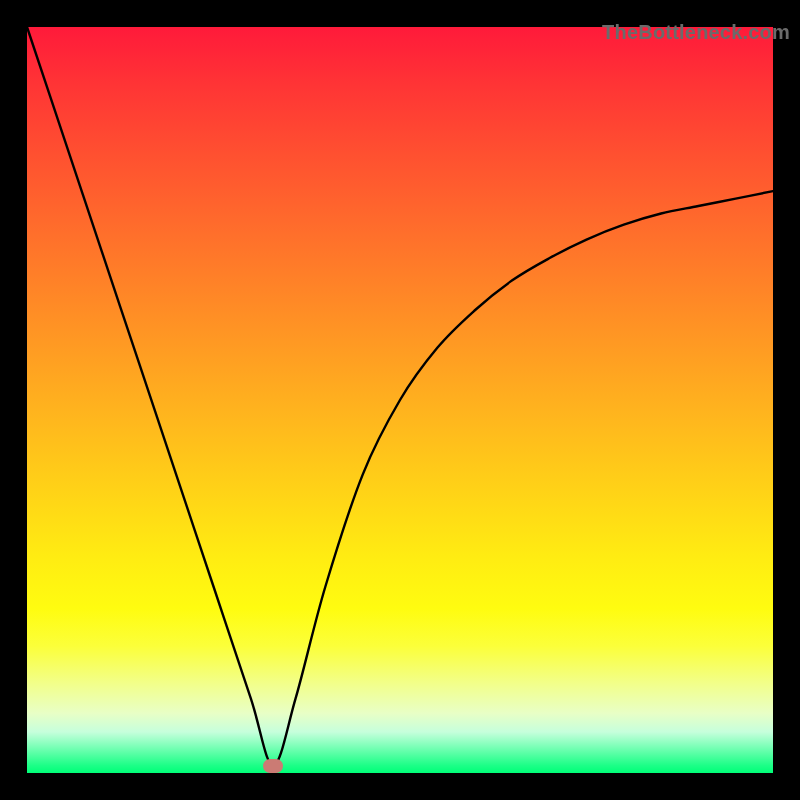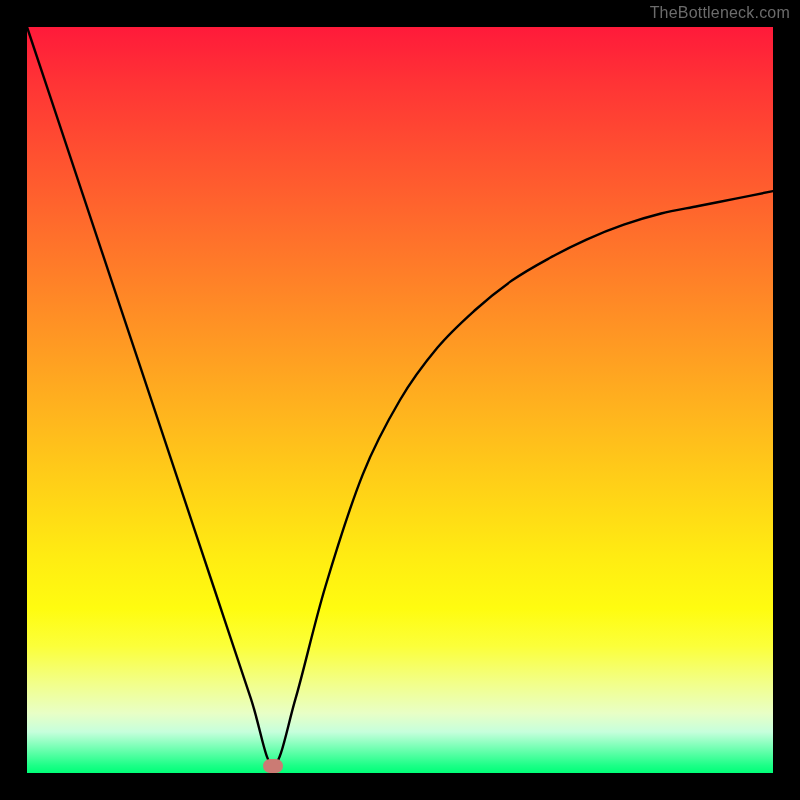--- a/index.html
+++ b/index.html
@@ -33,26 +33,26 @@
       #e8ffc6 92%,
       #c6ffdc 94.5%,
       #8dffc0 96%,
       #54ffa3 97.5%,
       #1cff87 99%,
       #00ff78 100%
     );
   }
   .watermark {
     position: absolute;
-    top: 4px;
+    top: 21px;
     right: 10px;
     color: #6b6b6b;
-    font-size: 16px;
+    font-size: 20px;
     letter-spacing: 0.2px;
-    font-weight: 400;
+    font-weight: 700;
     user-select: none;
   }
   svg.curve {
     position: absolute;
     left: 0;
     top: 0;
     width: 746px;
     height: 746px;
     overflow: visible;
   }

